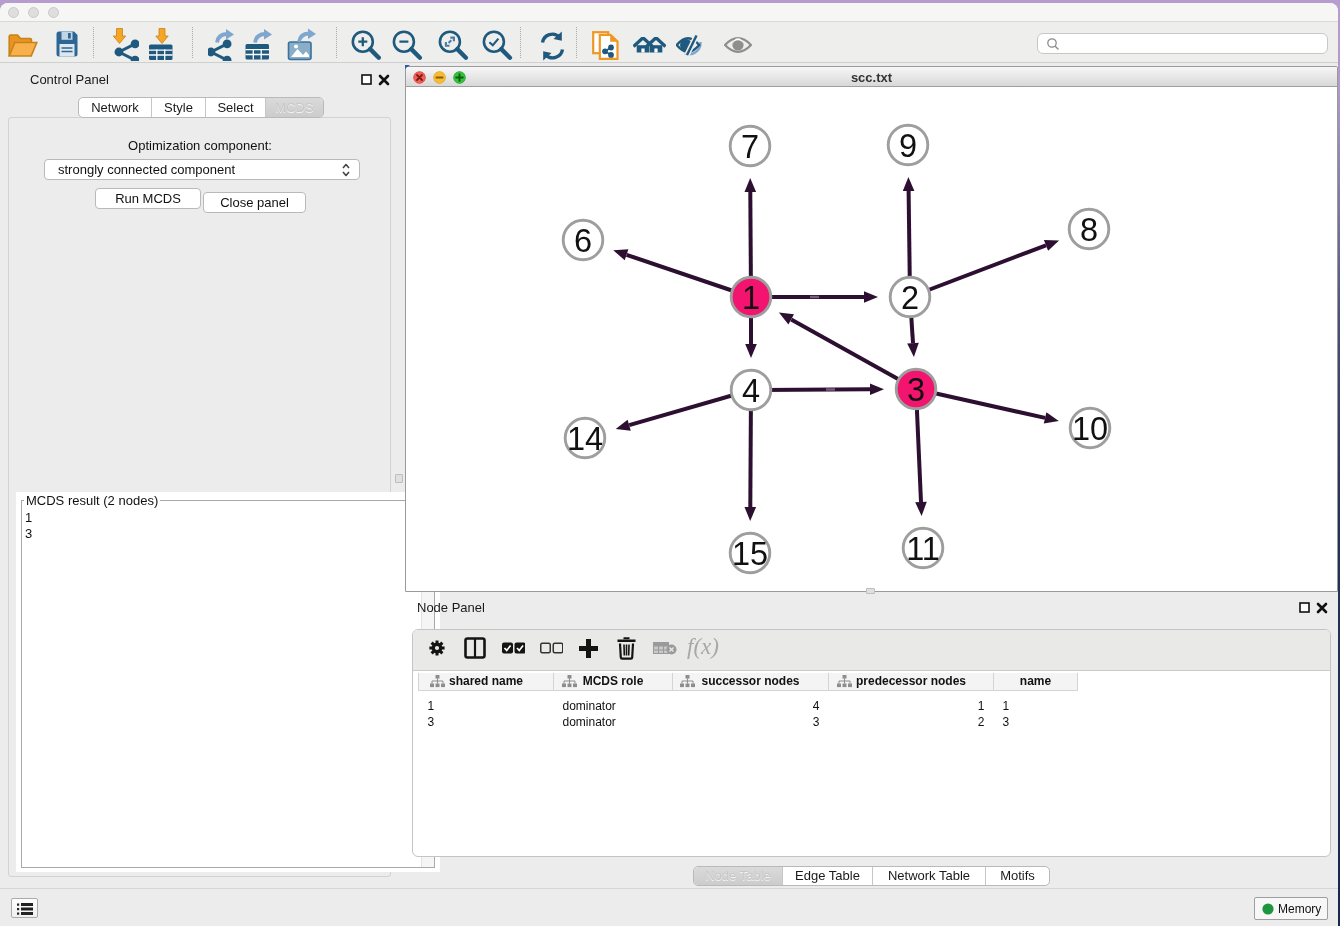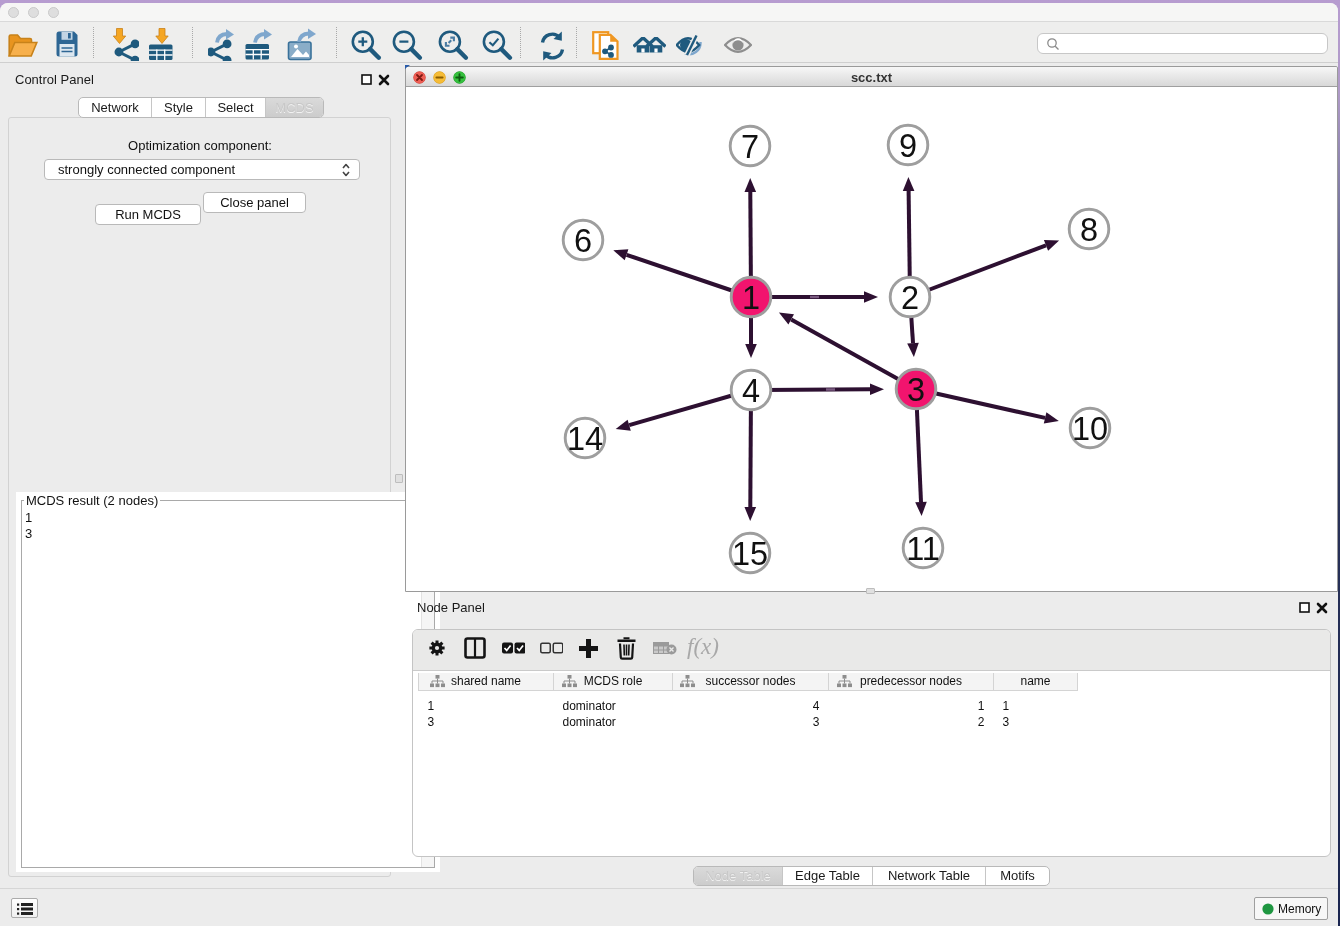--- a/index.html
+++ b/index.html
@@ -9,21 +9,21 @@
 #w{position:absolute;left:0;top:-3px;width:1338px;height:926px;}
 
 #titlebar{position:absolute;left:0;top:0;width:1338px;height:22px;background:#f6f6f5;border-bottom:1px solid #d9d9d9;}
 .tl{position:absolute;top:7px;width:11px;height:11px;border-radius:50%;background:#dedede;border:1px solid #c9c9c9;}
 #wtitle{position:absolute;top:5px;left:0;width:100%;text-align:center;font-size:13px;color:#9c9c9c;}
 
 #toolbar{position:absolute;left:0;top:22px;width:1338px;height:41px;background:#eeeeed;border-bottom:1px solid #cfcfcf;}
 .sep{position:absolute;top:5px;height:31px;width:0;border-left:1px dotted #a9a9a9;}
 #searchbox{position:absolute;left:1037px;top:33px;width:291px;height:21px;background:#fff;border:1px solid #c7c7c7;border-radius:6px;}
 
-#cp-title{position:absolute;left:15px;top:72px;font-size:13px;color:#1a1a1a;}
+#cp-title{position:absolute;left:30px;top:72px;font-size:13px;color:#1a1a1a;}
 #cp-border{position:absolute;left:8px;top:117px;width:383px;height:760px;border:1px solid #d2d2d2;border-radius:3px;background:#ececec;}
 .tabs{position:absolute;display:flex;background:#fff;border:1px solid #b9b9b9;border-radius:5px;overflow:hidden;}
 .tabs .tab{font-size:13px;color:#1a1a1a;text-align:center;line-height:19px;border-right:1px solid #c6c6c6;}
 .tabs .tab:last-child{border-right:none;}
 .tabs .sel{background:linear-gradient(#dadada,#cccccc);color:#c8c8c8;text-shadow:0 1px 0 #f2f2f2;}
 #opt-label{position:absolute;left:9px;top:138px;width:382px;text-align:center;font-size:13px;color:#111;}
 #dropdown{position:absolute;left:44px;top:159px;width:316px;height:21px;background:#fff;border:1px solid #b9b9b9;border-radius:4px;font-size:13px;color:#111;line-height:19px;padding-left:13px;}
 .btn{position:absolute;height:21px;background:#fff;border:1px solid #b9b9b9;border-radius:4px;font-size:13px;color:#111;text-align:center;line-height:19px;}
 #resultbox{position:absolute;left:16px;top:492px;width:424px;height:380px;background:#fff;}
 #fieldset{position:absolute;left:5px;top:8px;right:5px;bottom:4px;border:1px solid #a9a9a9;}
@@ -35,21 +35,21 @@
 
 #netwin{position:absolute;left:405px;top:66px;width:933px;height:526px;border:1px solid #9a9a9a;border-radius:2px 2px 0 0;background:#fff;}
 #nettitle{position:absolute;left:0;top:0;width:100%;height:20px;background:linear-gradient(#f7f7f7,#d8d8d8);border-bottom:1px solid #9f9f9f;border-radius:2px 2px 0 0;}
 #nettitle .t{position:absolute;width:100%;text-align:center;top:3px;font-size:13px;font-weight:bold;color:#333;}
 .mtl{position:absolute;top:4px;width:13px;height:13px;border-radius:50%;}
 
 #tp-title{position:absolute;left:417px;top:600px;font-size:13px;color:#1a1a1a;}
 #tp-box{position:absolute;left:412px;top:629px;width:919px;height:228px;background:#fff;border:1px solid #c4c4c4;border-radius:6px;overflow:hidden;}
 #tp-toolbar{position:absolute;left:0;top:0;width:100%;height:41px;background:#e9e9e8;border-bottom:1px solid #cacaca;}
 table.grid{border-collapse:collapse;font-size:12px;color:#111;}
-table.grid th{font-weight:normal;background:#f4f4f4;border:1px solid #d4d4d4;border-top:none;height:17px;padding:0;margin-left:37px;}
+table.grid th{font-weight:bold;background:#f4f4f4;border:1px solid #d4d4d4;border-top:none;height:17px;padding:0;margin-left:37px;}
 table.grid td{height:16px;padding:0 9px;border:none;}
 table.grid tr.sp td{height:4px;}
 
 #statusline{position:absolute;left:0;top:888px;width:1338px;border-top:1px solid #d6d6d6;height:0;}
 #listbtn{position:absolute;left:11px;top:898px;width:27px;height:20px;background:linear-gradient(#ffffff,#f0f0f0);border:1px solid #ababab;border-radius:2px;}
 #membtn{position:absolute;left:1254px;top:897px;width:74px;height:23px;background:#f7f7f7;border:1px solid #9f9f9f;border-radius:2px;font-size:12px;color:#111;}
 .icon{position:absolute;}
 </style>
 </head>
 <body>
@@ -203,21 +203,21 @@
     <div class="tab" style="width:73px;">Network</div>
     <div class="tab" style="width:54px;">Style</div>
     <div class="tab" style="width:60px;">Select</div>
     <div class="tab sel" style="width:57px;">MCDS</div>
   </div>
   <div id="opt-label">Optimization component:</div>
   <div id="dropdown">strongly connected component<svg style="position:absolute;right:8px;top:3px;" width="10" height="14" viewBox="0 0 10 14">
           <path d="M2 5 L5 1.5 L8 5" fill="none" stroke="#444" stroke-width="1.6" stroke-linejoin="round"></path>
           <path d="M2 9 L5 12.5 L8 9" fill="none" stroke="#444" stroke-width="1.6" stroke-linejoin="round"></path>
         </svg></div>
-  <div class="btn" style="left:95px;top:204px;width:106px;">Run MCDS</div>
+  <div class="btn" style="left:95px;top:188px;width:106px;">Run MCDS</div>
   <div class="btn" style="left:203px;top:192px;width:103px;">Close panel</div>
   <div id="resultbox">
     <div id="fieldset"></div>
     <div id="fieldlabel">MCDS result (2 nodes)</div>
     <div style="position:absolute;left:9px;top:18px;font-size:13px;color:#111;line-height:16px;">1<br>3</div>
     <div id="scrolltrack"></div>
   </div>
   <div id="vgutter-handle"></div>
 
   <div id="netwin">

